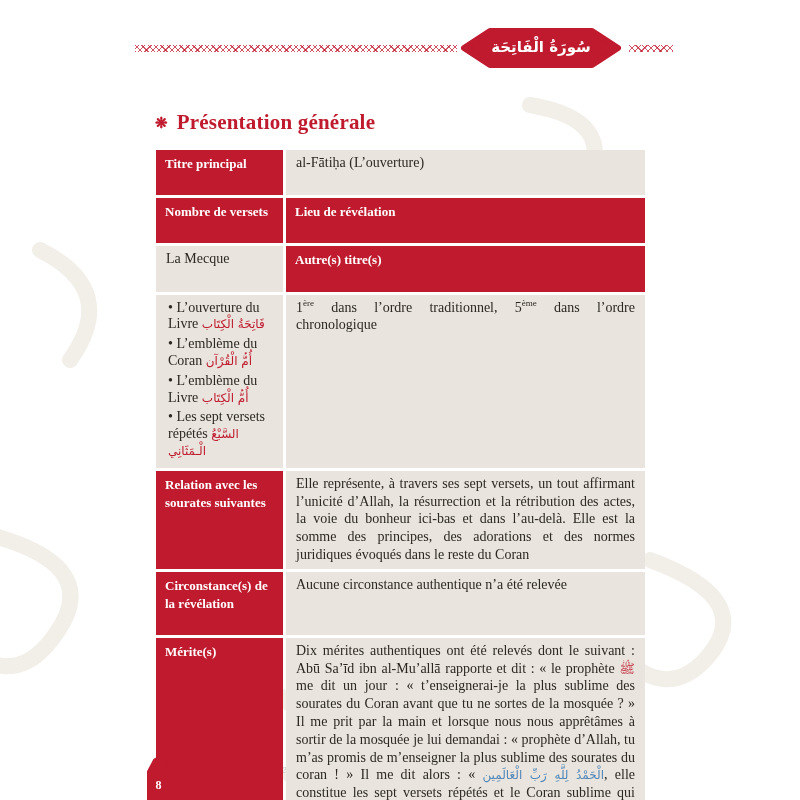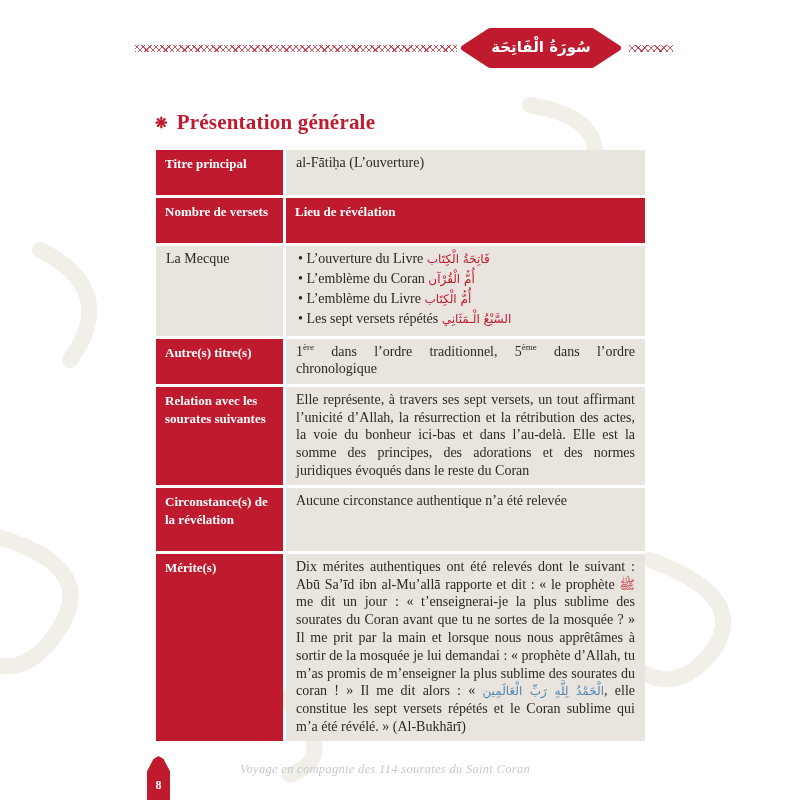--- a/index.html
+++ b/index.html
@@ -109,27 +109,27 @@
   <span class="flower">❋</span>
   <span>Présentation générale</span>
 </div>
 
 <div class="info-table">
     <div class="cell label">Titre principal</div>
     <div class="cell content"><span>al-Fātiḥa (L’ouverture)</span></div>
     <div class="cell label">Nombre de versets</div>
     <div class="cell label">Lieu de révélation</div>
     <div class="cell content"><span>La Mecque</span></div>
+    <div class="cell label">Autre(s) titre(s)</div>
     <div class="cell content has-bullets">
       <div class="bullet"><span>L’ouverture du Livre </span><span class="ar red-ar">فَاتِحَةُ الْكِتَاب</span></div>
       <div class="bullet"><span>L’emblème du Coran </span><span class="ar red-ar">أُمُّ الْقُرْآن</span></div>
       <div class="bullet"><span>L’emblème du Livre </span><span class="ar red-ar">أُمُّ الْكِتَاب</span></div>
       <div class="bullet"><span>Les sept versets répétés </span><span class="ar red-ar">السَّبْعُ الْـمَثَانِي</span></div>
     </div>
-    <div class="cell label">Autre(s) titre(s)</div>
     <div class="cell content"><span>1</span><sup>ère</sup><span> dans l’ordre traditionnel, 5</span><sup>ème</sup><span> dans l’ordre chronologique</span></div>
     <div class="cell label">Relation avec les sourates suivantes</div>
     <div class="cell content"><span>Elle représente, à travers ses sept versets, un tout affirmant l’unicité d’Allah, la résurrection et la rétribution des actes, la voie du bonheur ici-bas et dans l’au-delà. Elle est la somme des principes, des adorations et des normes juridiques évoqués dans le reste du Coran</span></div>
     <div class="cell label">Circonstance(s) de la révélation</div>
     <div class="cell content"><span>Aucune circonstance authentique n’a été relevée</span></div>
     <div class="cell label">Mérite(s)</div>
     <div class="cell content"><span>Dix mérites authentiques ont été relevés dont le suivant : Abū Sa’īd ibn al-Mu’allā rapporte et dit : « le prophète </span><span class="hon">ﷺ</span><span> me dit un jour : « t’enseignerai-je la plus sublime des sourates du Coran avant que tu ne sortes de la mosquée ? » Il me prit par la main et lorsque nous nous apprêtâmes à sortir de la mosquée je lui demandai : « prophète d’Allah, tu m’as promis de m’enseigner la plus sublime des sourates du coran ! » Il me dit alors : « </span><span class="ar blue-ar">الْحَمْدُ لِلَّهِ رَبِّ الْعَالَمِين</span><span>, elle constitue les sept versets répétés et le Coran sublime qui m’a été révélé. » (Al-Bukhārī)</span></div>
   </div>
 
 <div class="page-badge">

